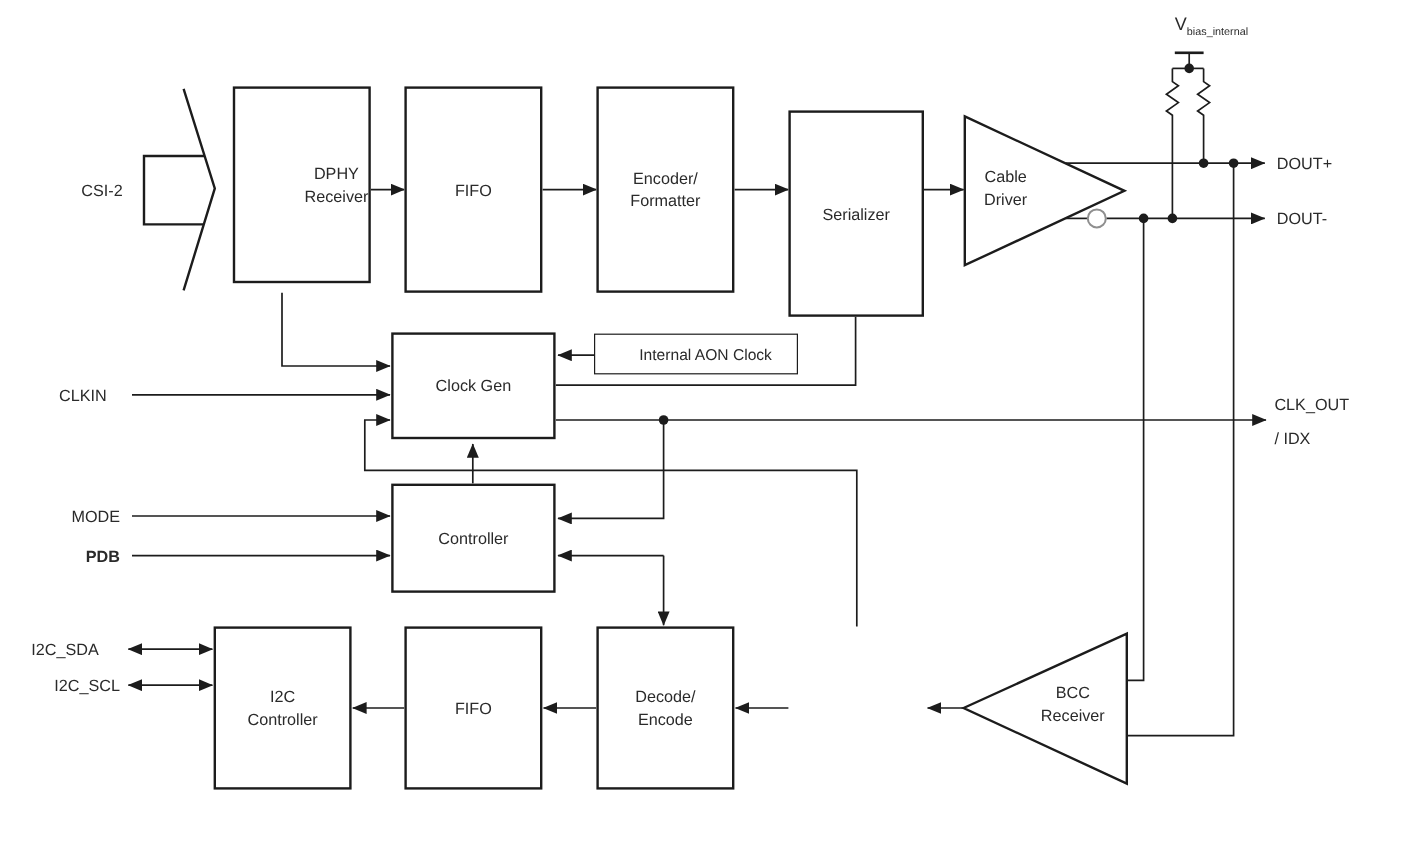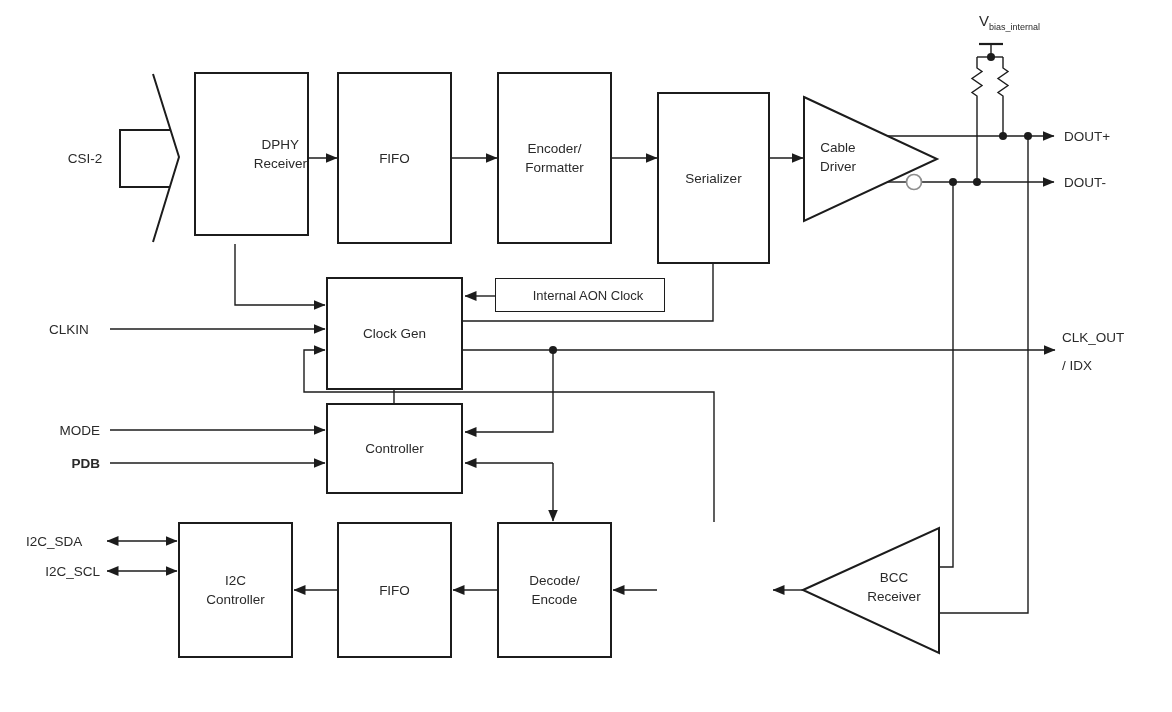--- a/index.html
+++ b/index.html
@@ -102,21 +102,21 @@
   <div class="block" style="left:337px;top:72px;width:115px;height:172px;">
       <span class="blabel">FIFO</span>
     </div>
   <div class="block" style="left:497px;top:72px;width:115px;height:172px;">
       <span class="blabel">Encoder/
 Formatter</span>
     </div>
   <div class="block" style="left:657px;top:72px;width:113px;height:172px;margin-top:20px;">
       <span class="blabel">Serializer</span>
     </div>
-  <div class="block" style="left:326px;top:277px;width:137px;height:113px;">
+  <div class="block" style="left:326px;top:277px;width:137px;height:89px;">
       <span class="blabel">Clock Gen</span>
     </div>
   <div class="block thin" style="left:495px;top:278px;width:170px;height:34px;">
       <span class="blabel" style="font-size:13px;">Internal AON Clock</span>
     </div>
   <div class="block" style="left:326px;top:403px;width:137px;height:91px;">
       <span class="blabel">Controller</span>
     </div>
   <div class="block" style="left:178px;top:522px;width:115px;height:136px;">
       <span class="blabel">I2C

